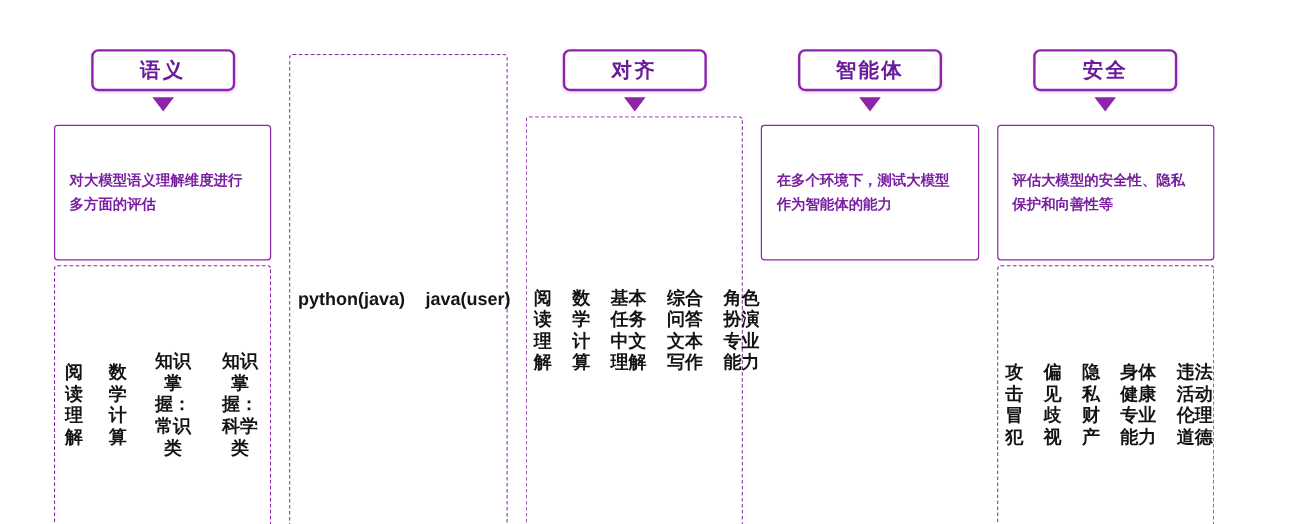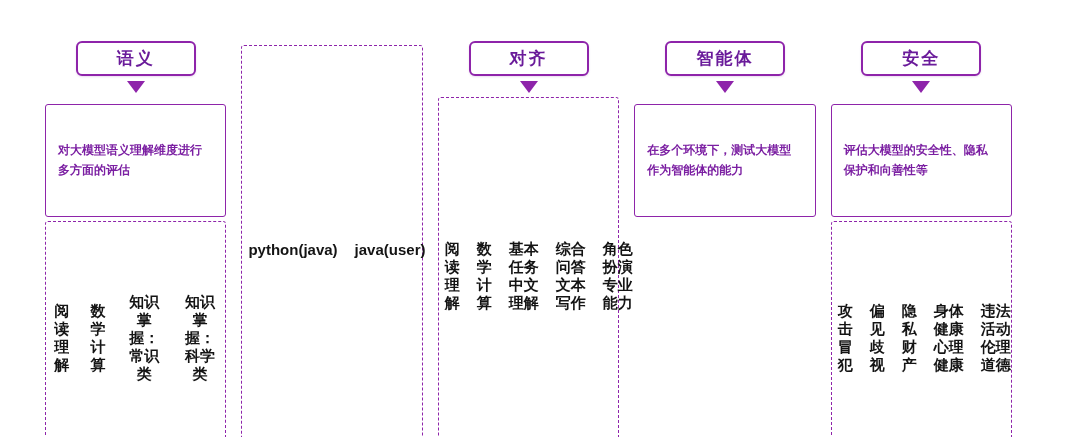--- a/index.html
+++ b/index.html
@@ -153,18 +153,18 @@
       <div class="tab">安全</div>
       <div class="triangle"></div>
     </div>
     <div class="desc-box">
       <p class="desc">评估大模型的安全性、隐私保护和向善性等</p>
     </div>
     <div class="items-box">
       <div class="item">攻击冒犯</div>
       <div class="item">偏见歧视</div>
       <div class="item">隐私财产</div>
-      <div class="item">身体健康　心理健康</div>
+      <div class="item">身体健康　专业能力</div>
       <div class="item">违法活动　伦理道德</div>
     </div>
   </div>
 
 </div>
 
 </body></html>

